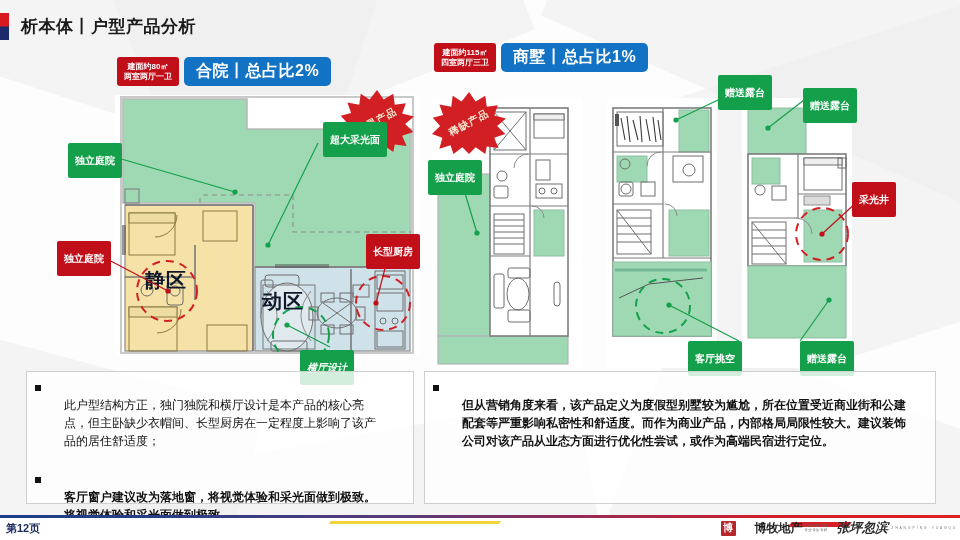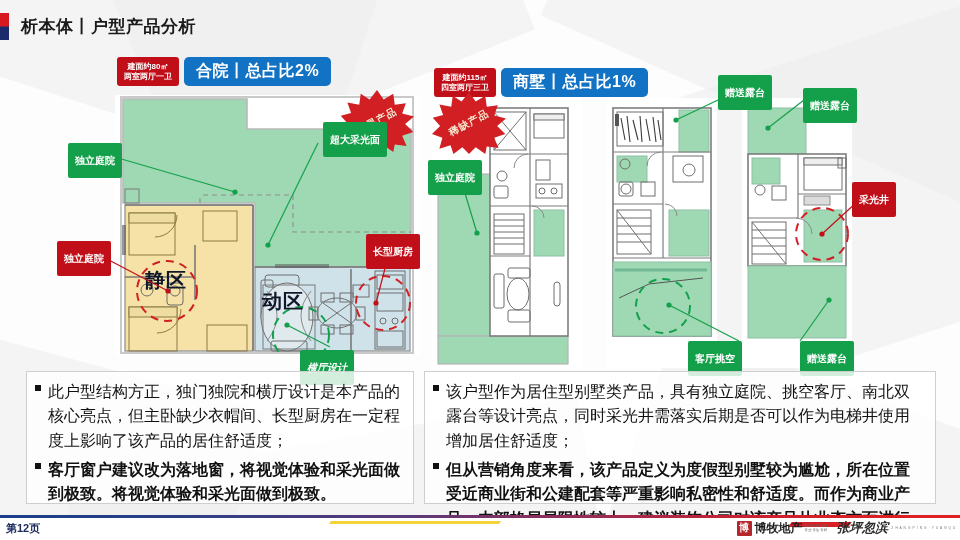--- a/index.html
+++ b/index.html
@@ -51,33 +51,33 @@
 
   
   .zonetext{position:absolute;z-index:15;font-size:20px;font-weight:bold;color:#0f172a;letter-spacing:1px;}
 
   
   .note{position:absolute;background:rgba(255,255,255,.82);border:1px solid #cfcfcf;z-index:20;box-sizing:border-box;padding:8px 10px 6px 8px;}
   .note ul{margin:0;padding:0;list-style:none;}
   .note li{display:flex;align-items:flex-start;margin-bottom:5px;}
   .note li:last-child{margin-bottom:0;}
   .bullet{width:6px;height:6px;background:#111;flex:0 0 6px;margin-top:5px;margin-right:7px;}
-  .note p{margin:0;font-size:16px;line-height:1.52;color:#111;font-weight:bold;}
+  .note p{margin:16px;font-size:12px;line-height:1.52;color:#111;font-weight:bold;}
   .note .lighter{font-weight:normal;}
 
   
   .footer-rule{position:absolute;left:0;bottom:22px;width:100%;height:3px;z-index:22;
     background:linear-gradient(90deg,#1b3e8b 0%,#2a3f86 18%,#5a3a7a 42%,#9c2a52 62%,#cf1f2c 80%,#e02020 100%);}
   .page-num{position:absolute;left:6px;bottom:4px;font-size:11px;font-weight:bold;color:#1a2a5e;z-index:23;}
   .footer-swoosh{position:absolute;left:0;bottom:0;width:100%;height:22px;background:#fff;z-index:21;}
   .swoosh-y{position:absolute;left:330px;bottom:16px;width:170px;height:3px;background:#f3d33c;z-index:23;transform:skewX(-30deg);}
   .swoosh-r{position:absolute;left:790px;bottom:13px;width:60px;height:5px;background:#d81f26;z-index:23;transform:skewX(-35deg);}
   .brand{position:absolute;right:4px;bottom:3px;display:flex;align-items:center;z-index:24;}
   .brand-mark{width:15px;height:15px;background:#b3272d;color:#fff;font-size:10px;font-weight:bold;display:flex;align-items:center;justify-content:center;border-radius:1px;margin-right:3px;}
-  .brand-cn{font-size:12px;font-weight:bold;color:#1d1d1d;letter-spacing:0;}
+  .brand-cn{font-size:12px;font-weight:bold;color:#1d1d1d;letter-spacing:0;margin-left:16px;}
   .brand-sub{font-size:3.4px;color:#666;line-height:1.25;margin-left:2px;white-space:nowrap;}
   .brand-cal{font-size:13px;font-weight:bold;color:#2b2b2b;margin-left:8px;font-family:"Liberation Serif","DejaVu Serif",serif;font-style:italic;}
   .brand-cal-sub{font-size:3.2px;color:#777;margin-left:3px;letter-spacing:.6px;white-space:nowrap;}
 </style>
 </head>
 <body>
 
 <div id="slide">
 
   <div class="bgfacets">
@@ -96,21 +96,21 @@
   </div>
 
   <div class="badge-row" style="left:117px;top:57px;">
     <div class="badge-red">
       <span>建面约80㎡</span>
       <span>两室两厅一卫</span>
     </div>
     <div class="badge-blue">合院丨总占比2%</div>
   </div>
 
-  <div class="badge-row" style="left:434px;top:68px;">
+  <div class="badge-row" style="left:434px;top:43px;">
     <div class="badge-red">
       <span>建面约115㎡</span>
       <span>四室两厅三卫</span>
     </div>
     <div class="badge-blue">商墅丨总占比1%</div>
   </div>
 
   <div class="burst" style="left:340px;top:90px;">
     <svg viewBox="0 0 100 84" preserveAspectRatio="none">
       <polygon points="50,0 59,13 72,5 74,20 89,18 84,32 100,36 88,46 99,57 84,62 90,76 74,74 72,84 59,75 50,84 41,75 29,84 25,72 10,77 14,62 0,57 11,46 1,35 15,31 10,17 26,20 28,5 40,13" fill="#d21f24"></polygon>
@@ -448,24 +448,20 @@
         <span class="bullet"></span>
         <p>客厅窗户建议改为落地窗，将视觉体验和采光面做到极致。将视觉体验和采光面做到极致。</p>
       </li>
     </ul>
   </div>
 
   <div class="note" style="left:424px;top:371px;width:512px;height:133px;">
     <ul>
       <li>
         <span class="bullet"></span>
-        <p class="lighter">该户型作为居住型别墅类产品，具有独立庭院、挑空客厅、南北双露台等设计亮点，同时采光井需落实后期是否可以作为电梯井使用增加居住舒适度；</p>
-      </li>
-      <li>
-        <span class="bullet"></span>
         <p>但从营销角度来看，该产品定义为度假型别墅较为尴尬，所在位置受近商业街和公建配套等严重影响私密性和舒适度。而作为商业产品，内部格局局限性较大。建议装饰公司对该产品从业态方面进行优化性尝试，或作为高端民宿进行定位。</p>
       </li>
     </ul>
   </div>
 
   <div class="footer-swoosh"></div>
   <div class="footer-rule"></div>
   <div class="swoosh-y"></div>
   <div class="swoosh-r"></div>
   <div class="page-num">第12页</div>

